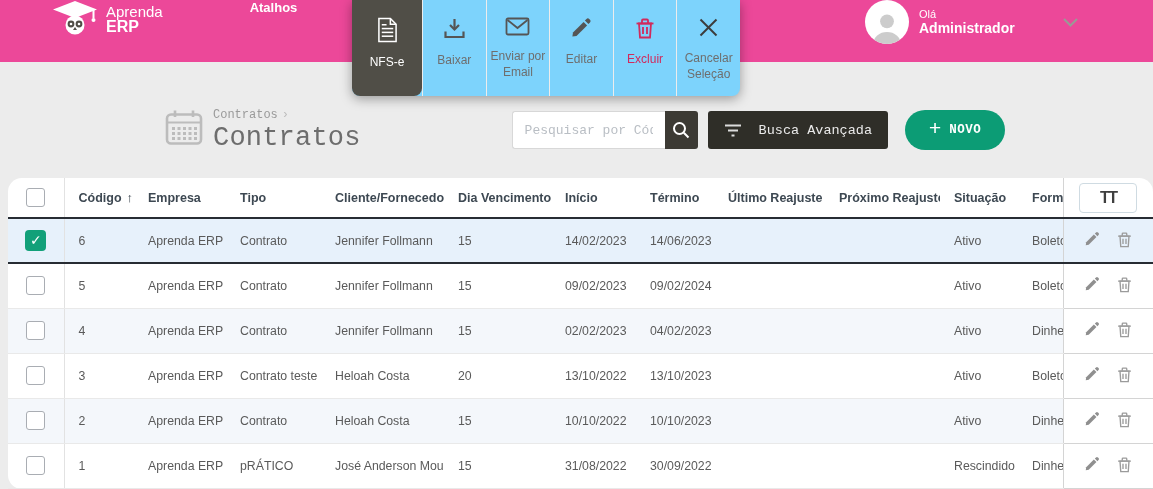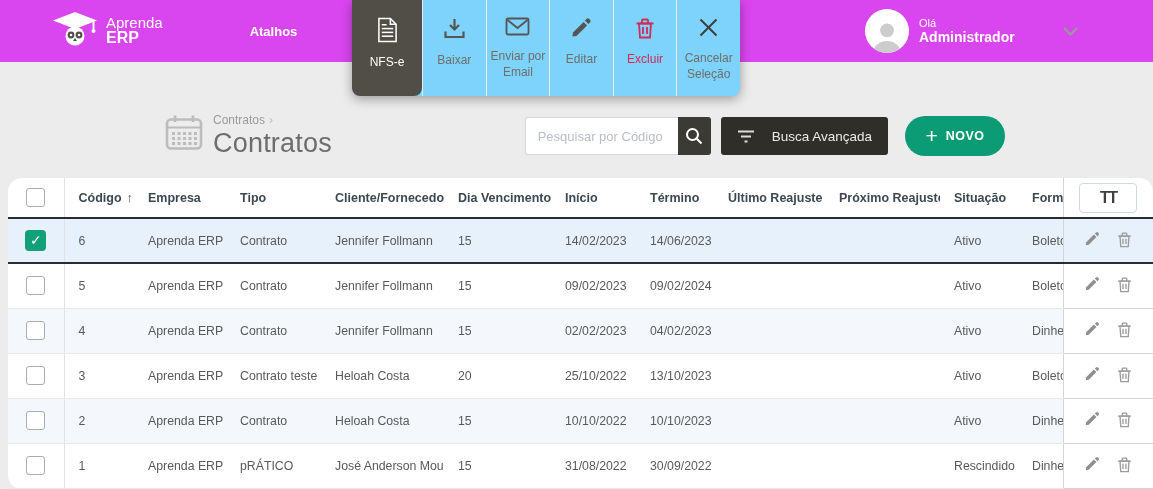--- a/index.html
+++ b/index.html
@@ -1,20 +1,20 @@
 <!DOCTYPE html>
 <html><head>
 <meta charset="utf-8">
 <style>
   * { margin:0; padding:0; box-sizing:border-box; }
   body { font-family:"Liberation Sans","DejaVu Sans",sans-serif; }
   .screen { position:relative; width:1153px; height:489px; background:#ececec; overflow:hidden; }
 
   
-  .app-header { position:absolute; top:0; left:0; width:1153px; height:62px; background:#d946ef; display:flex; align-items:center;gap:16px; }
+  .app-header { position:absolute; top:0; left:0; width:1153px; height:62px; background:#ec4899; display:flex; align-items:flex-start;gap:16px; }
   .hdr-sep { width:1px; background:rgba(255,255,255,.45); }
   .logo-block { display:flex; align-items:center; gap:8px; margin-left:52px; width:154px; }
   .logo-text { color:#fff; line-height:1.05; }
   .logo-line1 { font-size:15px; font-weight:400; display:block; }
   .logo-line2 { font-size:16px; font-weight:700; display:block; }
   .atalhos-btn { width:69px; background:transparent; border:none; color:#fff; font-weight:700; font-size:13px; cursor:pointer; font-family:inherit; }
   .hdr-spacer { flex:1; }
   .user-block { width:239px; display:flex; align-items:center; gap:10px; padding-left:12px; cursor:pointer; }
   .avatar { width:44px; height:44px; border-radius:50%; background:#fff; display:flex; align-items:flex-end; justify-content:center; overflow:hidden; }
   .user-text { color:#fff; line-height:1.15; flex:1; }
@@ -27,21 +27,21 @@
   
   .sel-toolbar { position:absolute; top:0; left:352px; width:388px; height:96px; background:#7dd3fc; border-radius:0 0 8px 8px; box-shadow:0 3px 12px rgba(0,0,0,.35); display:flex; z-index:5; }
   .nfse-tile { width:70px; background:#504e47; border-radius:0 0 8px 8px; display:flex; flex-direction:column; align-items:center; padding-top:17px; gap:9px; cursor:pointer; }
   .nfse-tile span { color:#fff; font-size:12px; }
   .tb-item { flex:1; display:flex; flex-direction:column; align-items:center; padding-top:17px; gap:9px; cursor:pointer; border-left:1px solid #ececec; }
   .tb-item:first-of-type { border-left:none; }
   .tb-label { font-size:12px; color:#6e6e6e; text-align:center; line-height:1.3; }
   .tb-item.danger .tb-label { color:#d12a5c; }
 
   
-  .page-head { position:absolute; top:106px; left:0; width:1153px; height:60px; display:flex; align-items:center; }
+  .page-head { position:absolute; top:100px; left:0; width:1153px; height:60px; display:flex; align-items:center;font-family:Liberation Mono, monospace; }
   .title-block { display:flex; align-items:flex-start; gap:9px; margin-left:164px; }
   .title-texts { display:flex; flex-direction:column; }
   .breadcrumb { font-size:12px; color:#9a9a9a; margin-bottom:1px; }
   .breadcrumb .sep { color:#bdbdbd; margin-left:4px; }
   .page-title { font-size:27px; font-weight:300; color:#6d6d6d; letter-spacing:.2px; }
   .head-actions { margin-left:auto; margin-right:148px; display:flex; align-items:center; }
   .search-group { display:flex; height:38px; }
   .search-input { width:153px; height:38px; border:1px solid #d8d8d8; border-right:none; border-radius:3px 0 0 3px; padding:0 12px; font-size:13px; color:#555; background:#fff; outline:none; font-family:inherit; }
   .search-input::placeholder { color:#b9bec4; }
   .search-btn { width:33px; height:38px; background:#3c3a34; border:none; border-radius:0 3px 3px 0; display:flex; align-items:center; justify-content:center; cursor:pointer; }
@@ -377,21 +377,21 @@
       </span>
     </td>
   </tr>
           <tr>
     <td class="cb-col"><span class="cb"></span></td>
     <td>3</td>
     <td>Aprenda ERP</td>
     <td>Contrato teste</td>
     <td>Heloah Costa</td>
     <td>20</td>
-    <td>25/10/2022</td>
+    <td>13/10/2022</td>
     <td>13/10/2023</td>
     <td></td>
     <td></td>
     <td>Ativo</td>
     <td>Boleto</td>
     <td class="actions-col">
       <span class="row-act">
         <svg width="16" height="16" viewBox="0 0 22 22" fill="#8f8f8f">
           <path d="M3 15.5 L13.6 4.9 L17.1 8.4 L6.5 19 L2.4 19.6 Z"></path>
           <path d="M14.9 3.6 L18.4 7.1 L20 5.5 a1.9 1.9 0 0 0 0-2.7 L19.2 2 a1.9 1.9 0 0 0-2.7 0 Z"></path>

